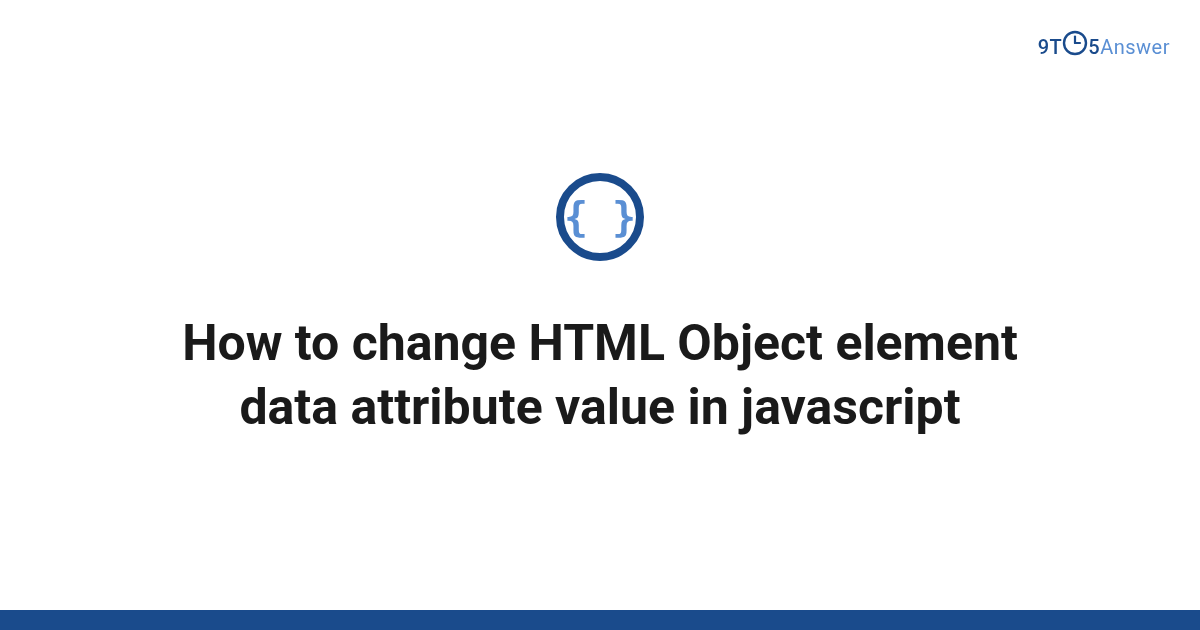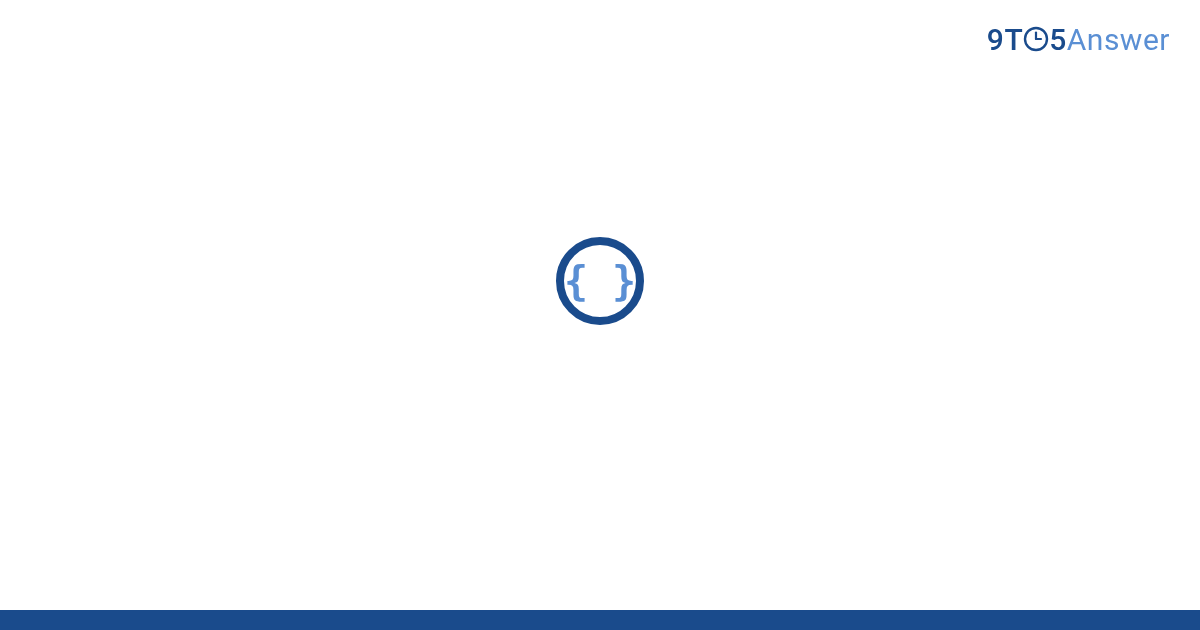--- a/index.html
+++ b/index.html
@@ -4,23 +4,23 @@
 <style>
   * { margin: 0; padding: 0; box-sizing: border-box; }
   html, body { width: 1200px; height: 630px; overflow: hidden; }
   body {
     font-family: -apple-system, BlinkMacSystemFont, "Segoe UI", Roboto, Helvetica, Arial, sans-serif;
     background: #ffffff;
     position: relative;
   }
   .logo {
     position: absolute;
-    top: 22px;
+    top: 30px;
     right: 30px;
-    font-size: 30px;
+    font-size: 20px;
     font-weight: 400;
     letter-spacing: 0.5px;
     color: #1a4b8c;
   }
   .logo .nine { color: #1a4b8c; font-weight: 500; }
   .logo .t { color: #1a4b8c; font-weight: 500; }
   .logo .clock {
     display: inline-block;
     vertical-align: -2px;
   }
@@ -66,15 +66,16 @@
       </svg></span><span class="five">5</span><span class="answer">Answer</span>
 </div>
 
 <div class="center">
   <div class="badge">
     <svg width="92" height="92" viewBox="0 0 92 92">
       <circle cx="46" cy="46" r="40" fill="none" stroke="#1a4b8c" stroke-width="8"></circle>
       <text x="46" y="46" text-anchor="middle" dominant-baseline="central" font-family="Consolas, Menlo, monospace" font-size="40" font-weight="700" fill="#5a8fd4">{ }</text>
     </svg>
   </div>
+  <h1 class="title">How to change HTML Object element data attribute value in javascript</h1>
 </div>
 
 <div class="footer-bar"></div>
 
 </body></html>

